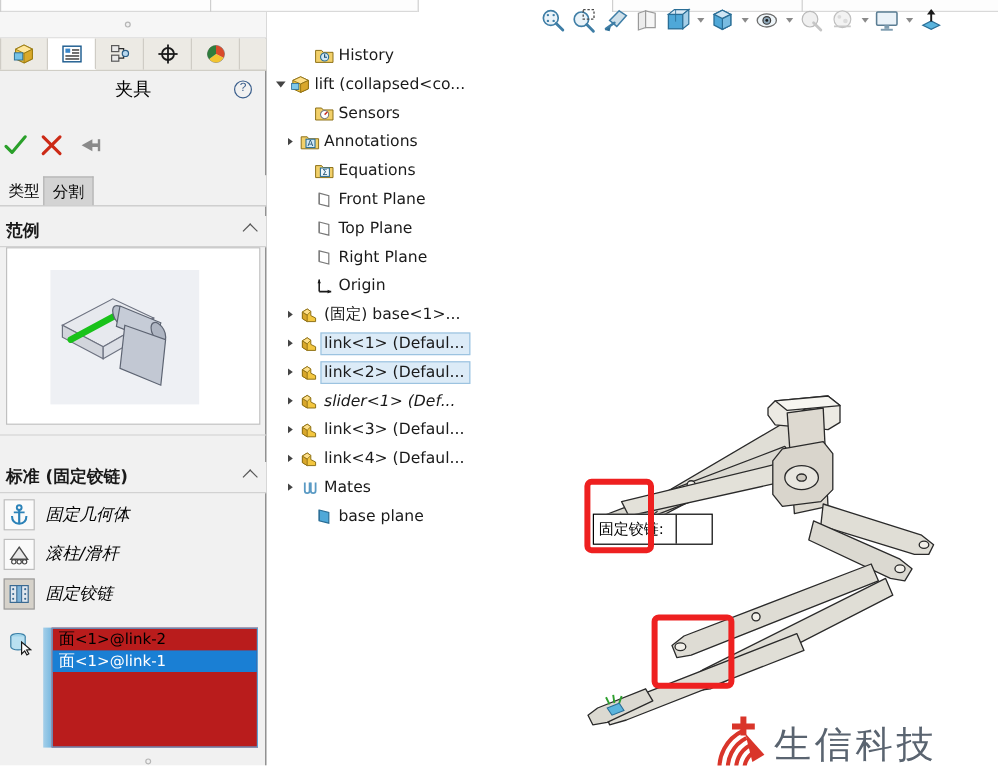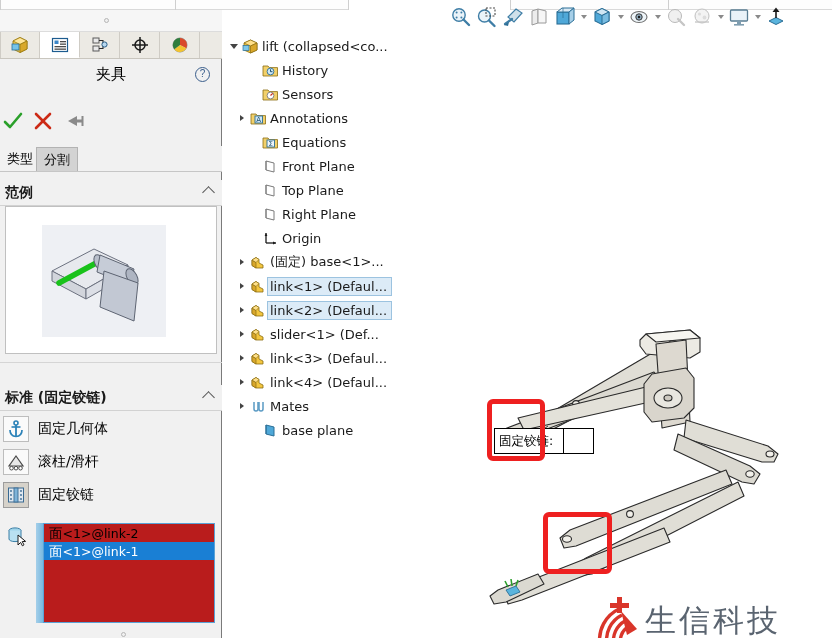--- a/index.html
+++ b/index.html
@@ -106,21 +106,21 @@
   .example-img {
     position: absolute; left: 36px; top: 18px; width: 124px; height: 112px;
     background: #eef0f4;
   }
 
   .sec-sep { position: absolute; left: 0; width: 222px; height: 1px; background: #d5d5d5; }
 
   
   .fix-row {
     position: absolute; left: 3px; width: 216px; height: 30px;
-    display: flex; align-items: center; cursor: pointer;
+    display: flex; align-items: center; cursor: pointer; font-style: italic;
   }
   .fix-ico {
     width: 26px; height: 26px; border: 1px solid #bdbdbd; background: #fafafa;
     display: flex; align-items: center; justify-content: center; flex: 0 0 auto;
   }
   .fix-row.sel .fix-ico { background: #d6d2ca; border-color: #9c9c9c; }
   .fix-lbl {
     margin-left: 9px; font-size: 14px; color: #000;
     font-family: "DejaVu Sans", sans-serif;
   }
@@ -506,52 +506,52 @@
       <svg width="22" height="22" viewBox="0 0 22 22">
         <polygon points="4,15 11,11.5 18,15 11,18.5" fill="#5ab4dd" stroke="#2a6e96" stroke-width="1"></polygon>
         <line x1="11" y1="12" x2="11" y2="3" stroke="#1a1a1a" stroke-width="1.6"></line>
         <polygon points="11,1.5 14.5,6 7.5,6" fill="#1a1a1a"></polygon>
       </svg>
     </div>
   </div>
 
   <div class="tree">
 
+    <div class="tnode" style="padding-left:20px;">
+      <span class="arrow"></span>
+      <span class="ticon">
+        <svg width="17" height="17" viewBox="0 0 17 17">
+          <path d="M1 4 h5 l1.3 1.6 h8.2 V14 H1 Z" fill="#f2d06a" stroke="#8a6d12" stroke-width="0.8"></path>
+          <circle cx="8.5" cy="9.5" r="3.4" fill="#cfe7f5" stroke="#2b6e96" stroke-width="0.9"></circle>
+          <path d="M8.5 7.3 v2.4 h2" fill="none" stroke="#1d4f70" stroke-width="1"></path>
+        </svg>
+      </span>
+      <span class="tlbl">History</span>
+    </div>
+
     <div class="tnode" style="padding-left:0px;">
       <span class="arrow down">
           <i></i>
         </span>
       <span class="ticon">
         <svg width="17" height="17" viewBox="0 0 17 17">
           <polygon points="2,5 8.5,2 15,5 15,12 8.5,15 2,12" fill="#f3c63f" stroke="#8a6d12" stroke-width="0.8"></polygon>
           <polygon points="2,5 8.5,8 15,5 8.5,2" fill="#ffe08a" stroke="#8a6d12" stroke-width="0.7"></polygon>
           <polygon points="8.5,8 15,5 15,12 8.5,15" fill="#d9a72b" stroke="#8a6d12" stroke-width="0.7"></polygon>
           <rect x="1" y="7.5" width="6" height="5" fill="#7ec8ea" stroke="#2b6e96" stroke-width="0.7"></rect>
         </svg>
       </span>
       <span class="tlbl">lift  (collapsed&lt;co...</span>
     </div>
 
     <div class="tnode" style="padding-left:20px;">
       <span class="arrow"></span>
       <span class="ticon">
         <svg width="17" height="17" viewBox="0 0 17 17">
           <path d="M1 4 h5 l1.3 1.6 h8.2 V14 H1 Z" fill="#f2d06a" stroke="#8a6d12" stroke-width="0.8"></path>
-          <circle cx="8.5" cy="9.5" r="3.4" fill="#cfe7f5" stroke="#2b6e96" stroke-width="0.9"></circle>
-          <path d="M8.5 7.3 v2.4 h2" fill="none" stroke="#1d4f70" stroke-width="1"></path>
-        </svg>
-      </span>
-      <span class="tlbl">History</span>
-    </div>
-
-    <div class="tnode" style="padding-left:20px;">
-      <span class="arrow"></span>
-      <span class="ticon">
-        <svg width="17" height="17" viewBox="0 0 17 17">
-          <path d="M1 4 h5 l1.3 1.6 h8.2 V14 H1 Z" fill="#f2d06a" stroke="#8a6d12" stroke-width="0.8"></path>
           <circle cx="8.5" cy="9.5" r="3.4" fill="#ffffff" stroke="#7a7a7a" stroke-width="0.9"></circle>
           <line x1="8.5" y1="9.5" x2="10.8" y2="7.4" stroke="#cc2a16" stroke-width="1.2"></line>
         </svg>
       </span>
       <span class="tlbl">Sensors</span>
     </div>
 
     <div class="tnode" style="padding-left:8px;">
       <span class="arrow">
           <i></i>
@@ -659,21 +659,21 @@
       <span class="ticon">
         <svg width="17" height="17" viewBox="0 0 17 17">
           <path d="M2 6 L6 3.5 L9 5.5 L9 9 L13 11 L13 14 L6 14 L2 11.5 Z" fill="#f3c63f" stroke="#8a6d12" stroke-width="0.8"></path>
           <path d="M2 6 L6 8.5 L6 14 L2 11.5 Z" fill="#d9a72b" stroke="#8a6d12" stroke-width="0.7"></path>
           <path d="M6 3.5 L9 5.5 L6 8.5 L2 6 Z" fill="#ffe08a" stroke="#8a6d12" stroke-width="0.7"></path>
         </svg>
       </span>
       <span class="tlbl">link&lt;2&gt; (Defaul...</span>
     </div>
 
-    <div class="tnode" style="padding-left:8px;">
+    <div class="tnode" style="padding-left:8px;font-style:italic;">
       <span class="arrow">
           <i></i>
         </span>
       <span class="ticon">
         <svg width="17" height="17" viewBox="0 0 17 17">
           <path d="M2 6 L6 3.5 L9 5.5 L9 9 L13 11 L13 14 L6 14 L2 11.5 Z" fill="#f3c63f" stroke="#8a6d12" stroke-width="0.8"></path>
           <path d="M2 6 L6 8.5 L6 14 L2 11.5 Z" fill="#d9a72b" stroke="#8a6d12" stroke-width="0.7"></path>
           <path d="M6 3.5 L9 5.5 L6 8.5 L2 6 Z" fill="#ffe08a" stroke="#8a6d12" stroke-width="0.7"></path>
         </svg>
       </span>

